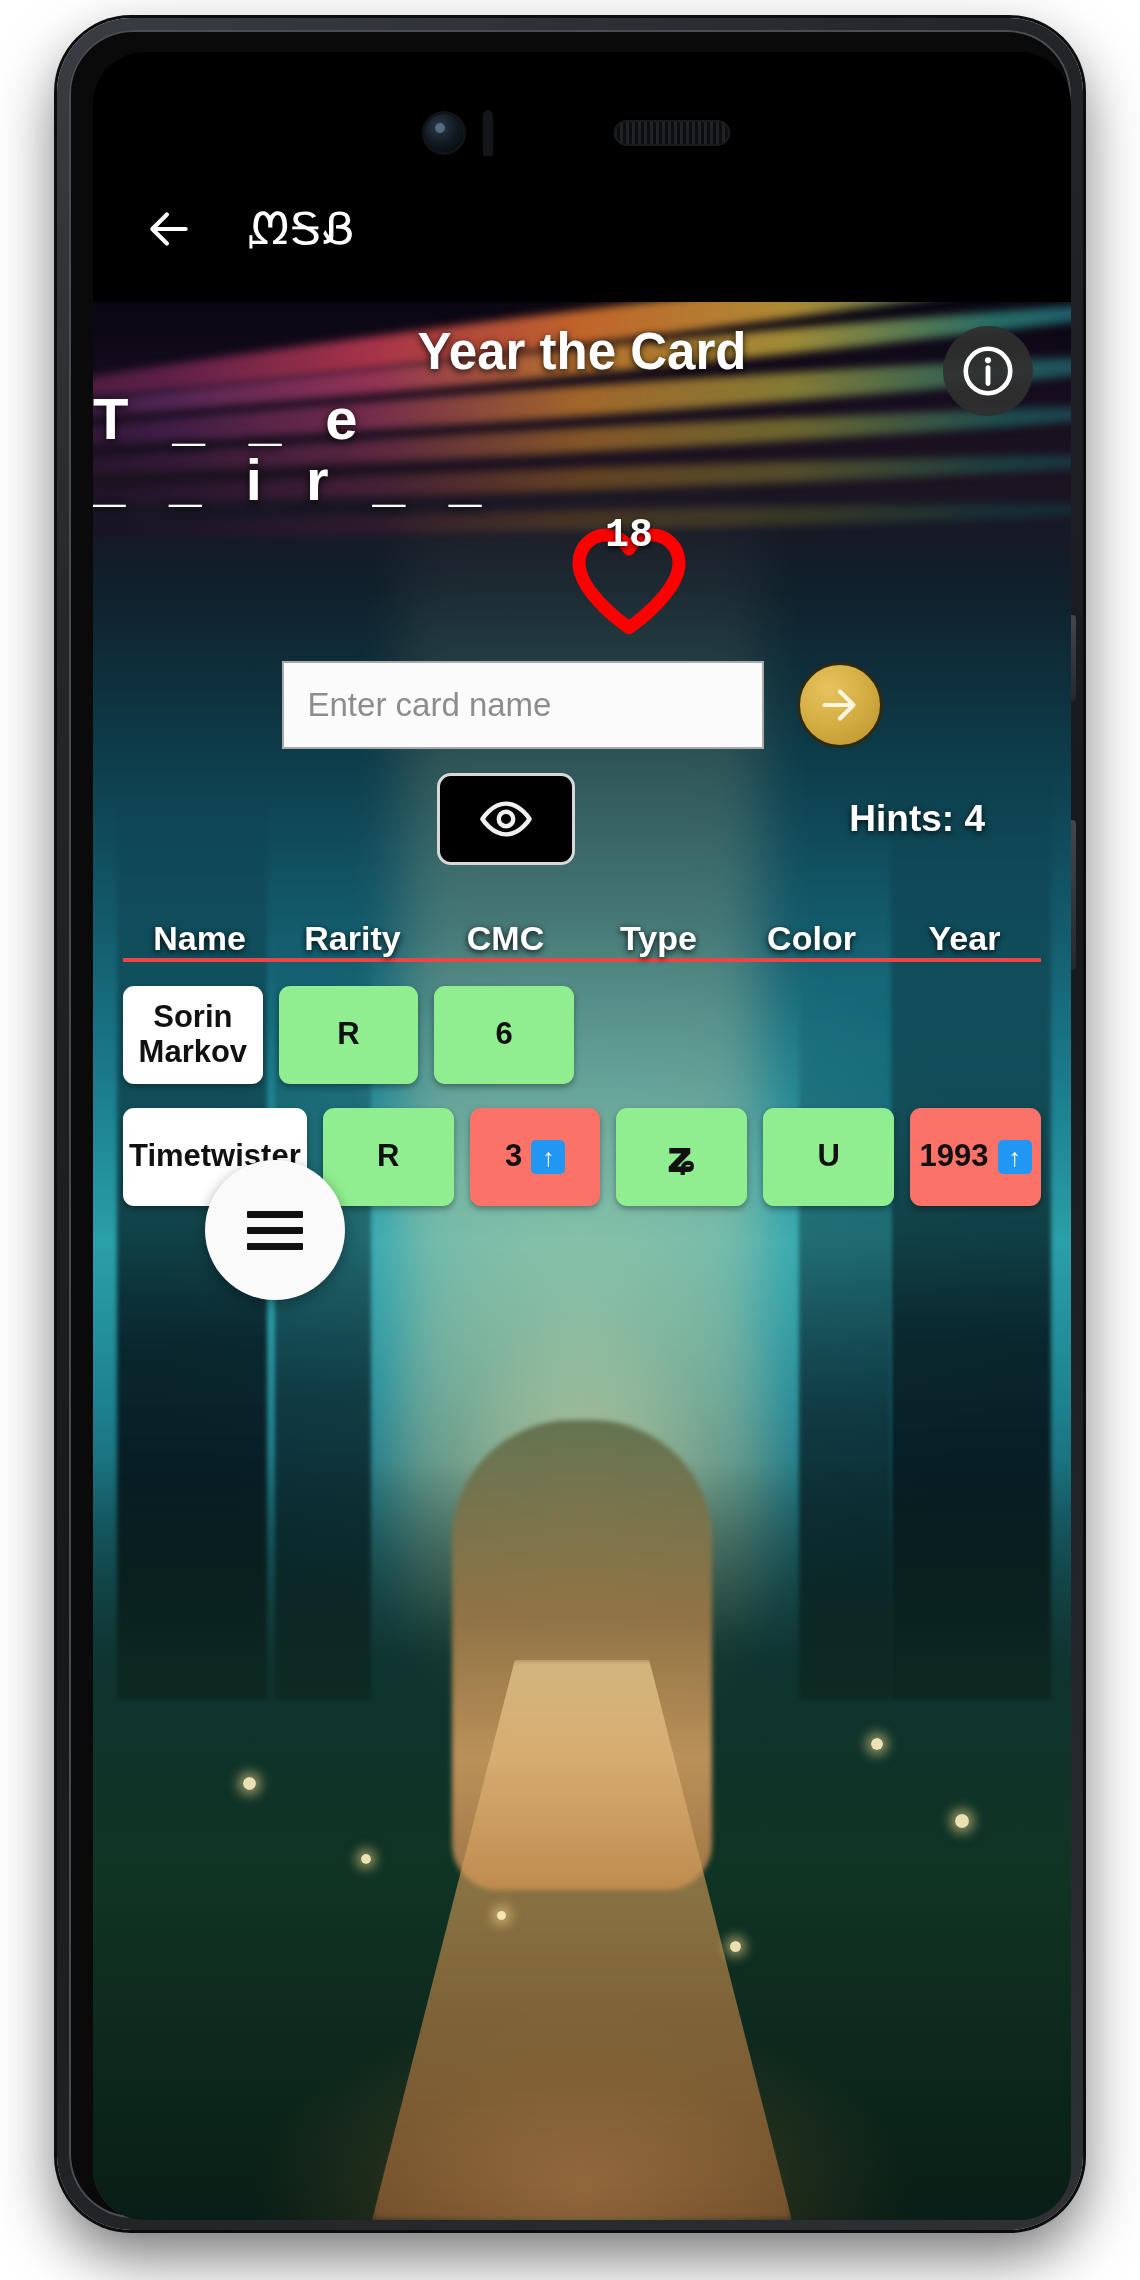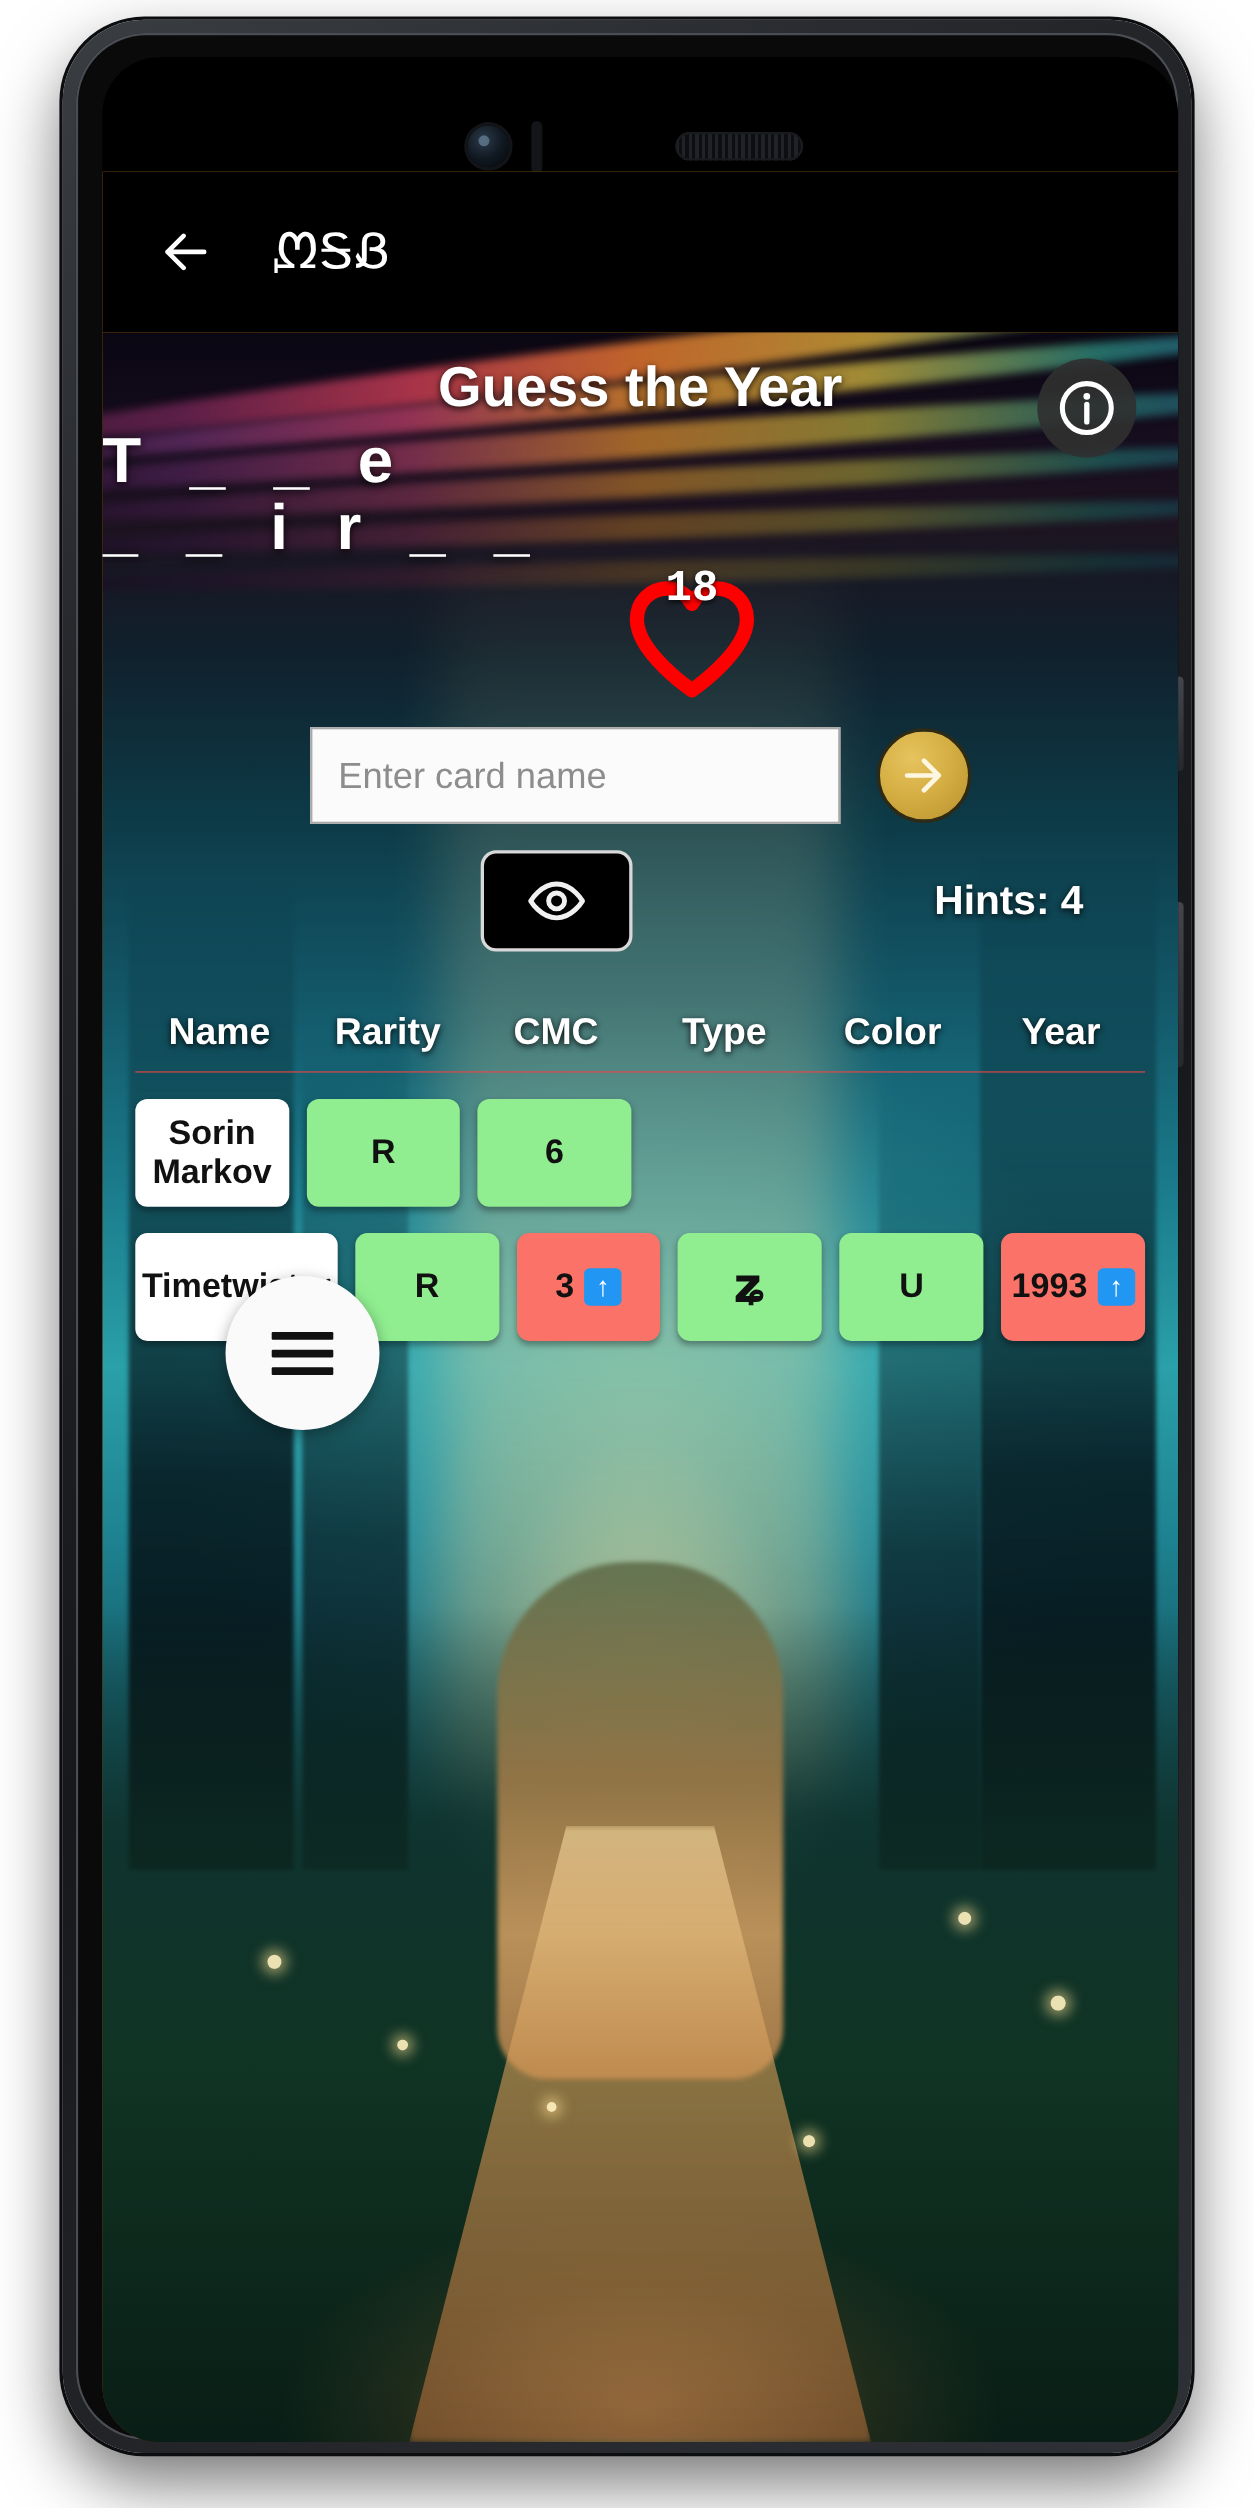--- a/index.html
+++ b/index.html
@@ -304,22 +304,21 @@
     cursor: pointer;
     z-index: 12;
     box-shadow: 0 4px 14px rgba(0,0,0,.35);
   }
   .menu-bar { width: 56px; height: 7px; background: #111; border-radius: 1px; }
 
   
   #guess-table { margin-top: 54px; padding: 0 30px; }
   #table-head {
     display: flex;
-    padding-bottom: 16px;
-    border-bottom: 1px solid #ef4444;
+    border-bottom: 4px solid #ef4444;
   }
   #table-head .th {
     flex: 1;
     text-align: center;
     color: #fff;
     font-size: 34px;
     font-weight: bold;
     text-shadow: 0 2px 6px rgba(0,0,0,.9);
   }
   .guess-row {
@@ -426,21 +425,21 @@
           <div id="info-button">
             <svg width="58" height="58" viewBox="0 0 24 24" fill="none">
               <circle cx="12" cy="12" r="9.2" stroke="#ffffff" stroke-width="1.9"></circle>
               <circle cx="12" cy="7.6" r="1.25" fill="#ffffff"></circle>
               <path d="M12 10.6v6.6" stroke="#ffffff" stroke-width="2" stroke-linecap="round"></path>
             </svg>
           </div>
 
           <div id="game-content">
 
-            <div id="panel-title">Guess the Year</div>
+            <div id="panel-title">Year the Card</div>
 
             <div id="puzzle-word">
               <div class="puzzle-line">T _ _ e</div>
               <div class="puzzle-line">_ _ i r _ _</div>
             </div>
 
             <div id="lives-wrap">
               <div id="lives-heart">
                 <svg width="120" height="110" viewBox="0 0 48 44" fill="none" style="position:absolute;left:0;top:0;">
                   <path d="M24 41 C24 41 4 27.5 4 15.2 C4 8.6 9.1 4 14.9 4 C19 4 22.3 6.3 24 9.6 C25.7 6.3 29 4 33.1 4 C38.9 4 44 8.6 44 15.2 C44 27.5 24 41 24 41 Z" stroke="#ff0000" stroke-width="5.2" stroke-linejoin="round" fill="none"></path>

